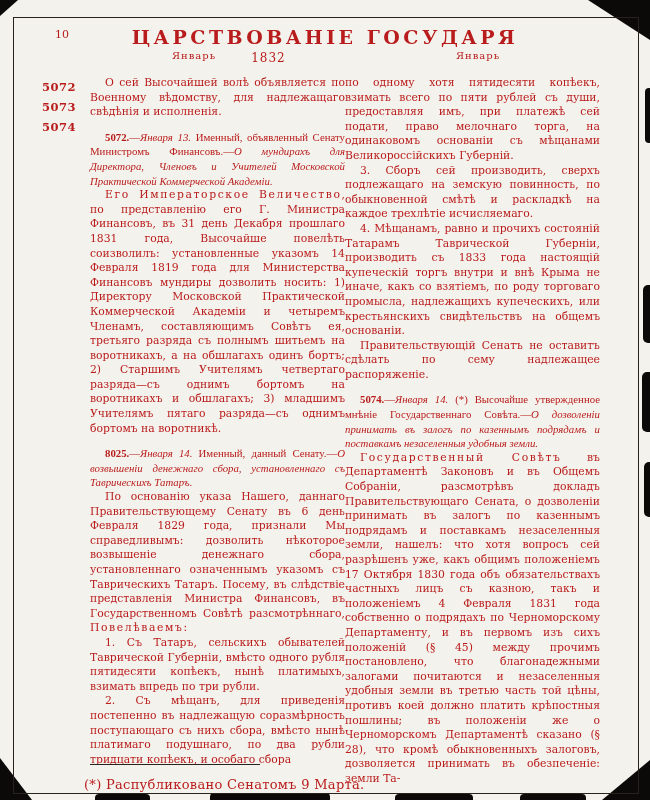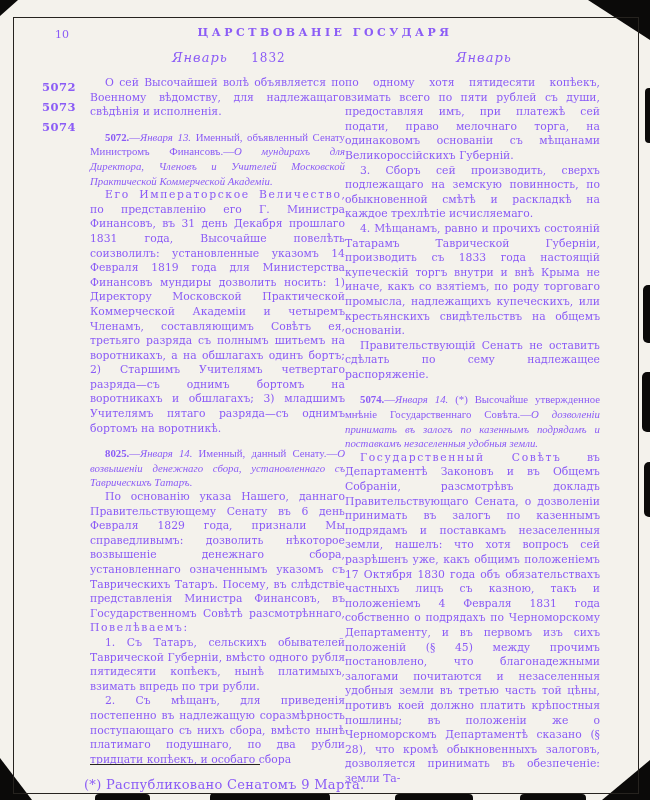--- a/index.html
+++ b/index.html
@@ -5,34 +5,34 @@
   html,body{margin:0;padding:0;}
   body{
     width:650px;height:800px;
     font-family:"DejaVu Serif", serif;
     background:#efede7;
     overflow:hidden;
   }
   .page{
     position:relative;width:650px;height:800px;
     background:#f4f2ec;
-    color:#8b5cf6;
+    color:#b91c1c;
   }
   .frame{
     position:absolute;left:13px;top:17px;right:11px;bottom:6px;
     border:1.5px solid #26231f;
     pointer-events:none;
   }
   
   .pagenum{position:absolute;left:55px;top:28px;font-size:11px;}
   .title{
     position:absolute;left:0;top:26px;width:650px;text-align:center;
-    font-size:11px;font-weight:bold;letter-spacing:3.5px;
+    font-size:19px;font-weight:bold;letter-spacing:3.5px;
   }
-  .month{position:absolute;top:50px;font-size:13px;font-style:italic;letter-spacing:1px;}
+  .month{position:absolute;top:50px;font-size:10px;letter-spacing:1px;}
   .month.left{left:172px;}
   .month.right{left:456px;}
   .year{position:absolute;left:0;top:51px;width:537px;text-align:center;font-size:12px;letter-spacing:1px;}
   
   .margin-numbers{position:absolute;left:42px;top:80px;width:44px;}
   .mnum{font-size:11.5px;font-weight:bold;height:20px;letter-spacing:0.5px;}
   
   .columns{
     position:absolute;left:90px;top:76px;width:524px;
     display:flex;gap:0;

